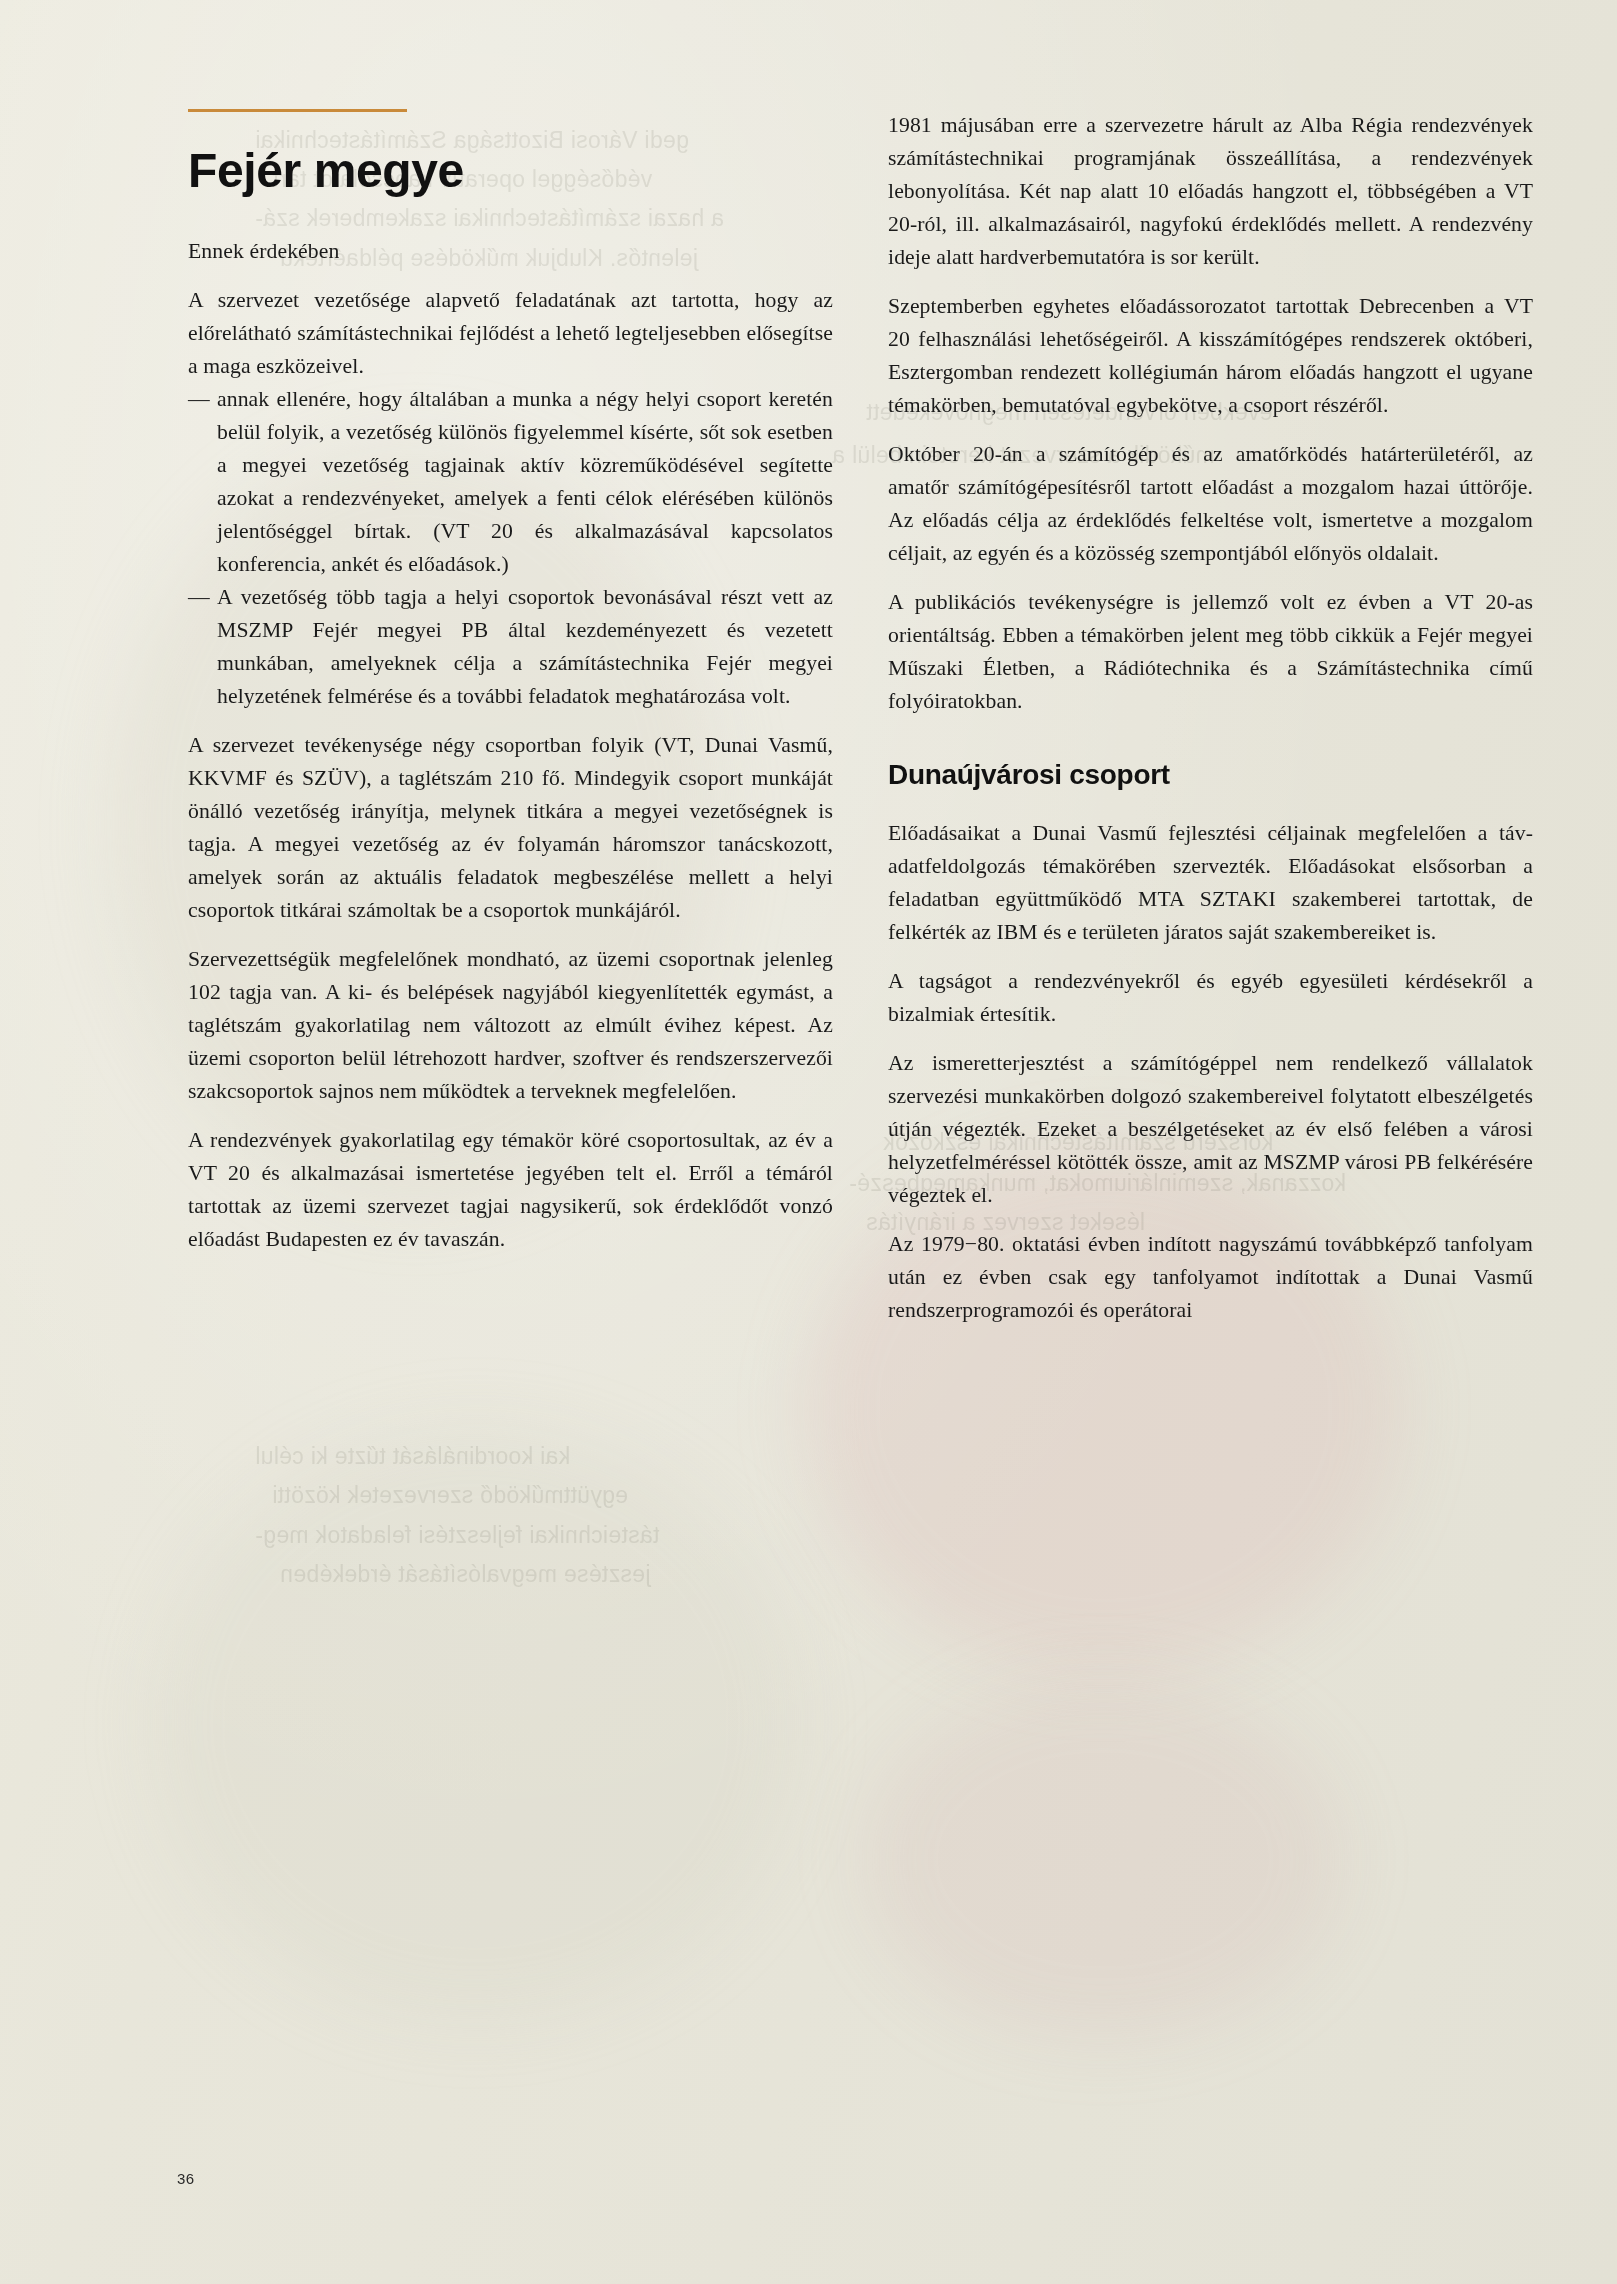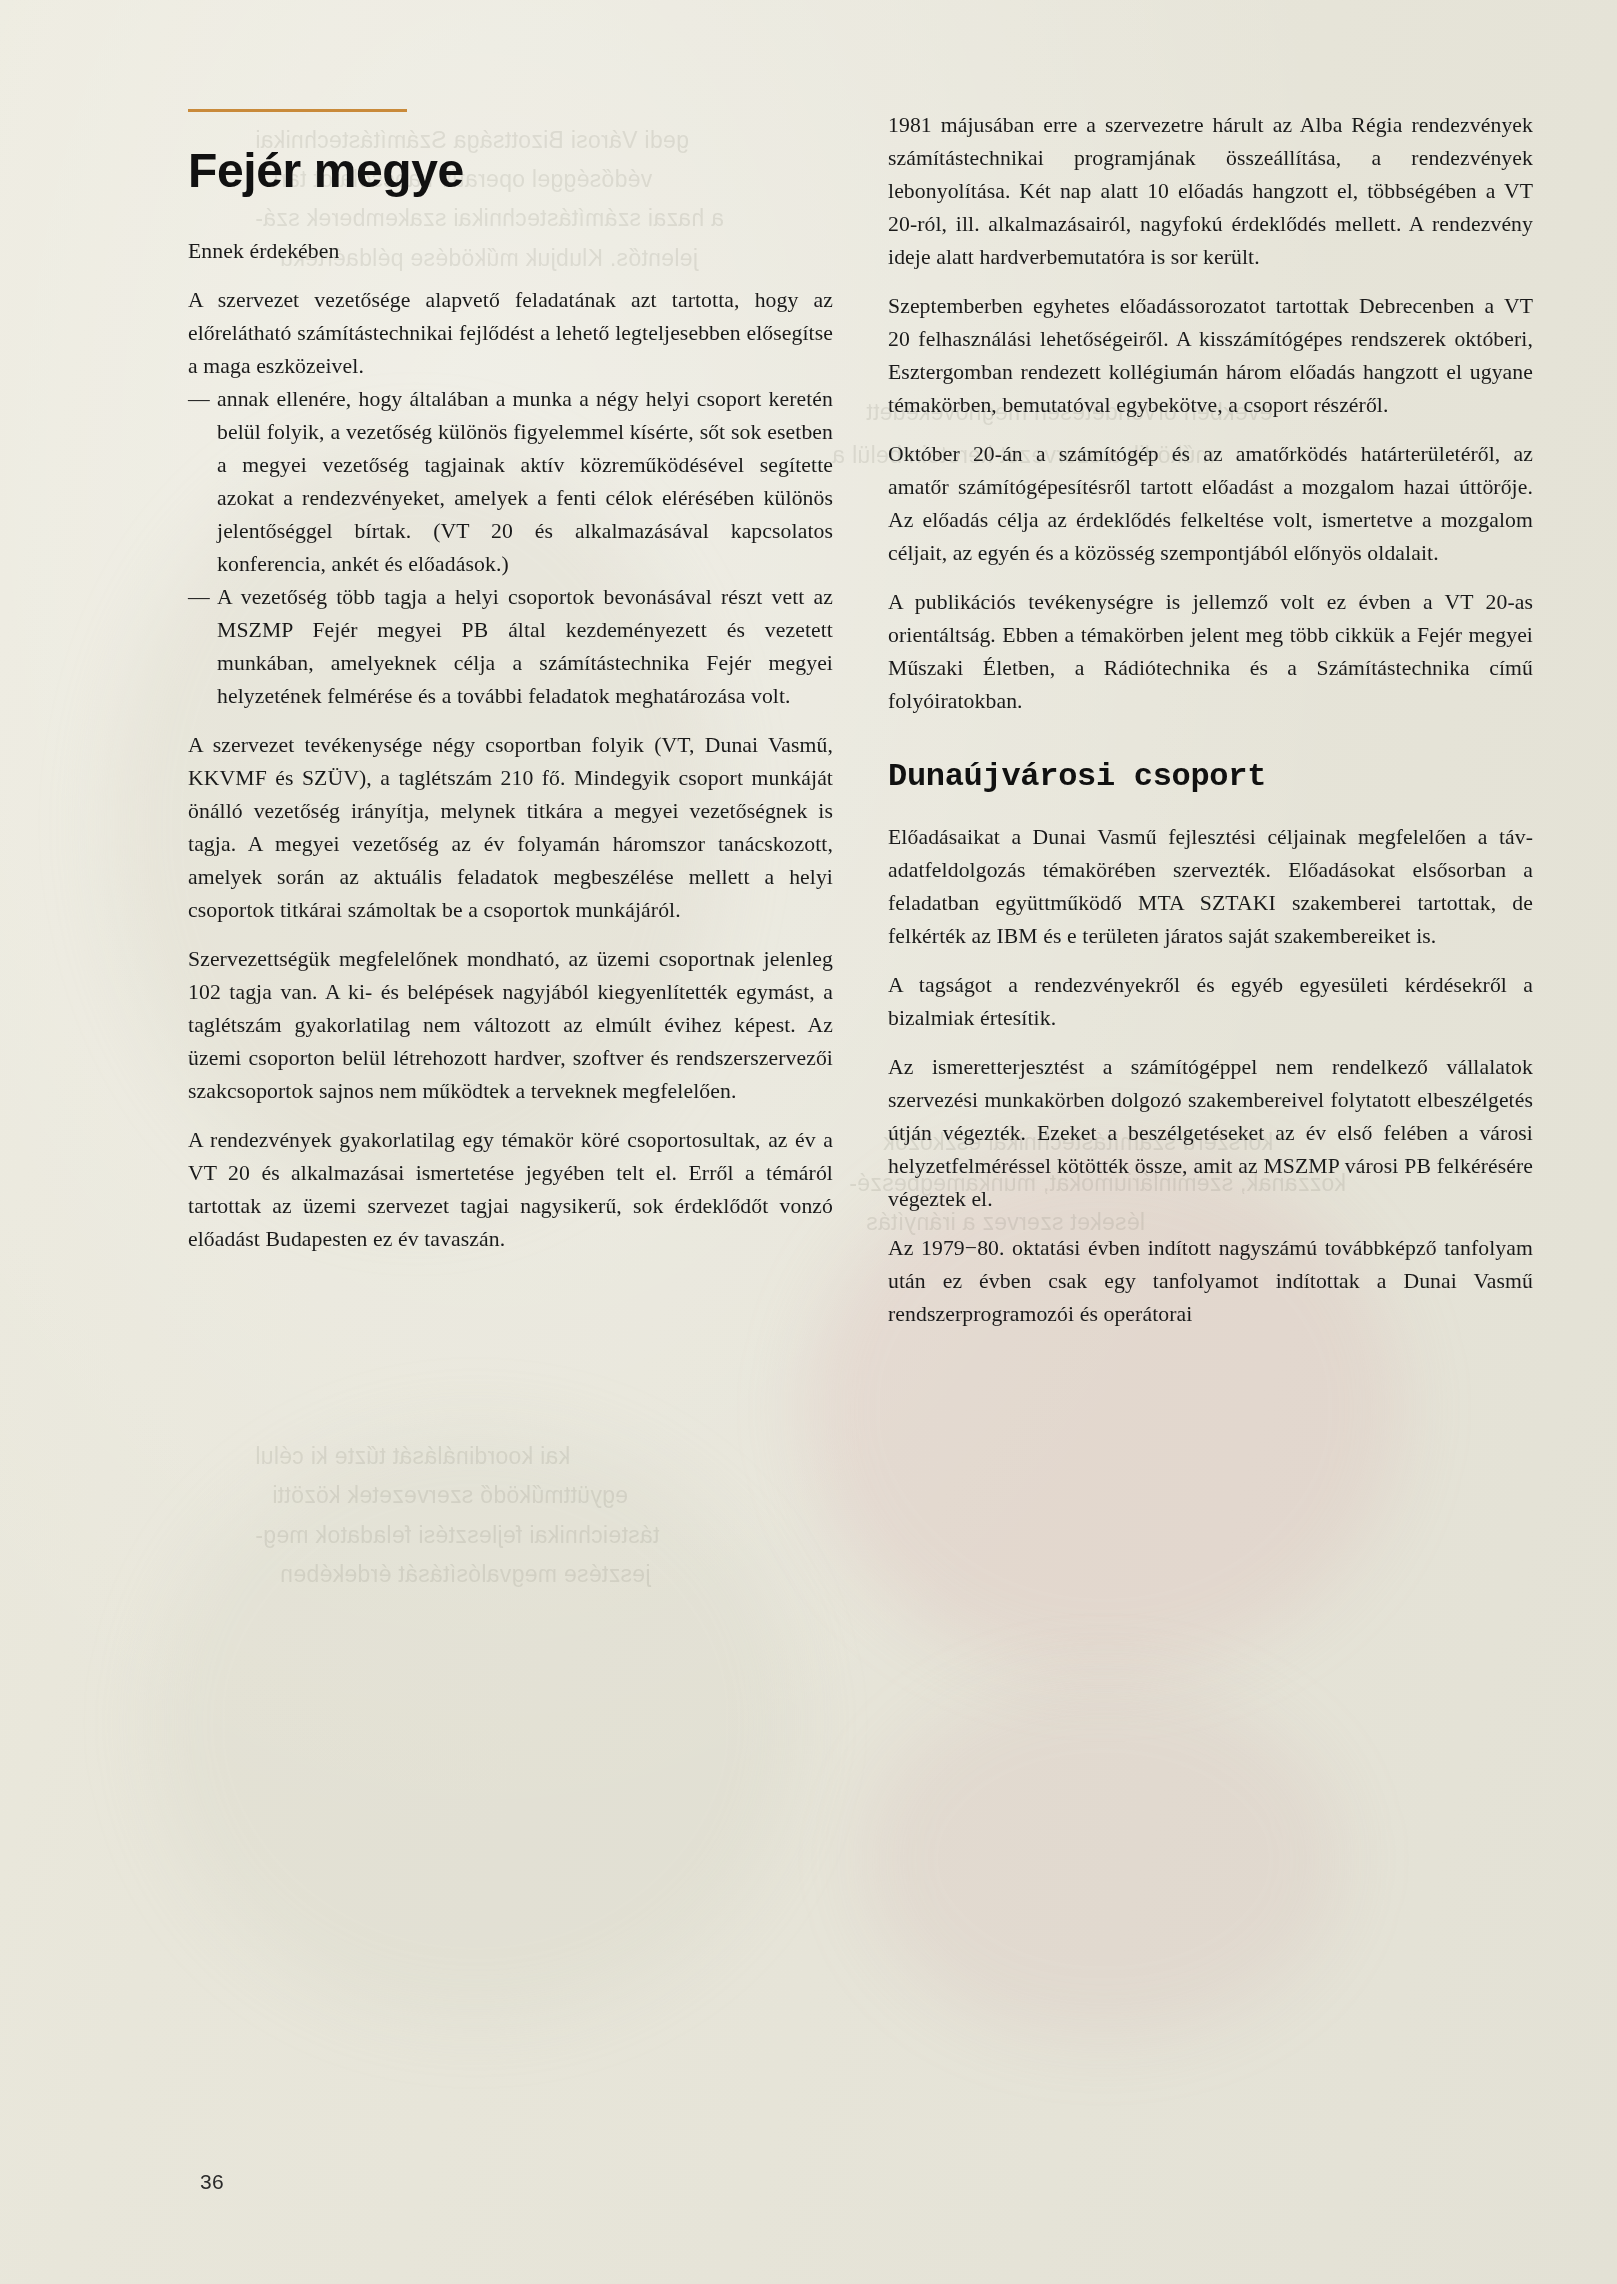--- a/index.html
+++ b/index.html
@@ -63,22 +63,22 @@
   h1.title {
     font-family: "Liberation Sans", sans-serif;
     font-size: 48px;
     font-weight: bold;
     letter-spacing: -0.4px;
     margin: 36px 0 37px 0;
     line-height: 1.1;
     color: #111;
   }
   h2.subtitle {
-    font-family: Liberation Mono, monospace;
-    font-size: 32px;
+    font-family: Liberation Sans, sans-serif;
+    font-size: 28px;
     font-weight: bold;
     letter-spacing: -0.3px;
     margin: 41px 0 25.5px 0;
     line-height: 1.15;
     color: #111;
   }
   p {
     margin: 0;
     text-indent: 0;
   }
@@ -88,24 +88,24 @@
     padding-left: 29px;
     margin: 0;
   }
   .dashitem .dash {
     position: absolute;
     left: 0;
     top: 0;
   }
   .pageno {
     position: absolute;
-    left: 200px;
+    left: 177px;
     top: 2170px;
     font-family: "Liberation Sans", sans-serif;
-    font-size: 21px;
+    font-size: 15px;
     color: #2a2a2a;
     letter-spacing: 0.4px;
   }
   
   .ghost {
     position: absolute;
     color: rgba(90,90,80,0.13);
     font-family: "Liberation Sans", sans-serif;
     font-size: 23px;
     letter-spacing: 0.3px;

